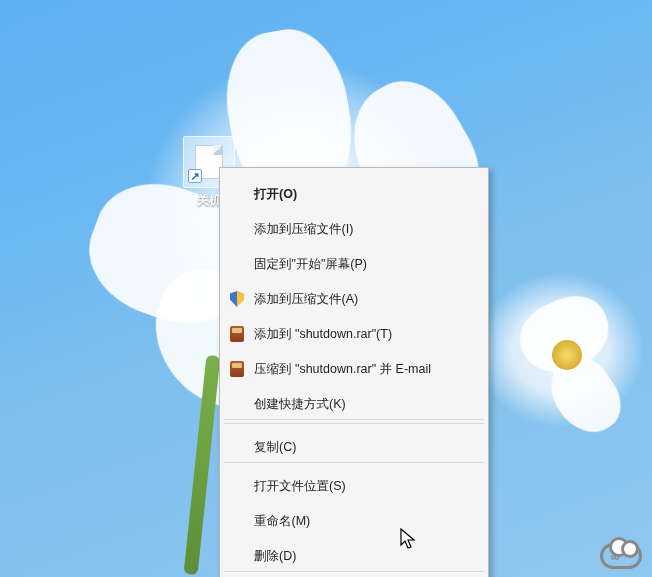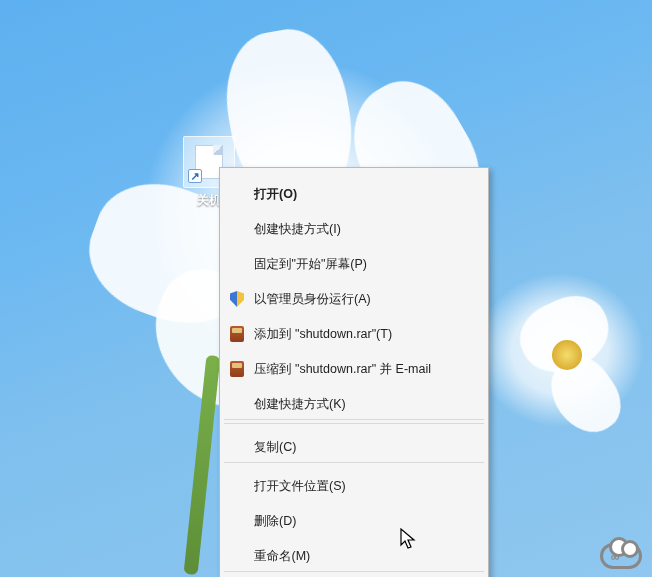--- a/index.html
+++ b/index.html
@@ -117,30 +117,30 @@
       <div class="arrow-badge">↗</div>
     </div>
     <div class="label">关机</div>
   </div>
 
   <div class="context-menu" id="cmenu">
       <div class="menu-item bold">
         <span>打开(O)</span>
       </div>
       <div class="menu-item">
-        <span>创建快捷方式(I)</span>
+        <span>添加到压缩文件(I)</span>
       </div>
       <div class="menu-item">
         <span>固定到"开始"屏幕(P)</span>
       </div>
       <div class="menu-item">
         <span class="ic">
           <span class="shield"></span>
         </span>
-        <span>以管理员身份运行(A)</span>
+        <span>添加到压缩文件(A)</span>
       </div>
       <div class="menu-item">
         <span class="ic">
           <span class="rar"></span>
         </span>
         <span>添加到 "shutdown.rar"(T)</span>
       </div>
       <div class="menu-item">
         <span class="ic">
           <span class="rar"></span>
@@ -153,24 +153,24 @@
       <div class="menu-sep"></div>
       <div class="menu-sep"></div>
       <div class="menu-item">
         <span>复制(C)</span>
       </div>
       <div class="menu-sep"></div>
       <div class="menu-item">
         <span>打开文件位置(S)</span>
       </div>
       <div class="menu-item">
-        <span>删除(D)</span>
+        <span>重命名(M)</span>
       </div>
       <div class="menu-item">
-        <span>重命名(M)</span>
+        <span>删除(D)</span>
       </div>
       <div class="menu-sep"></div>
       <div class="menu-item highlight">
         <span>属性(R)</span>
       </div>
     </div>
 
   <svg class="cursor" id="cursor" viewBox="0 0 18 24" style="left: 400px; top: 528px;">
     <path d="M1 1 L1 17 L5 13 L8 20 L11 19 L8 12 L14 12 Z" fill="#fff" stroke="#000" stroke-width="1.2"></path>
   </svg>

